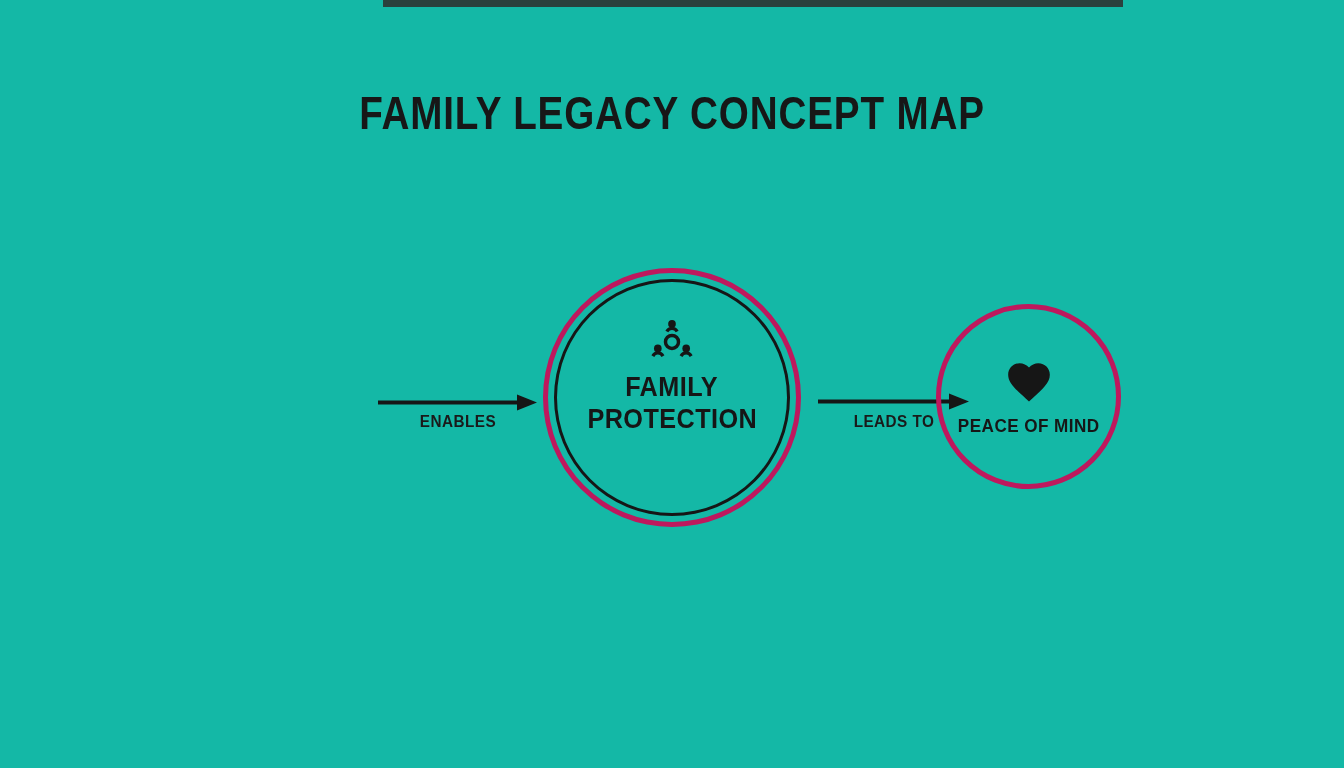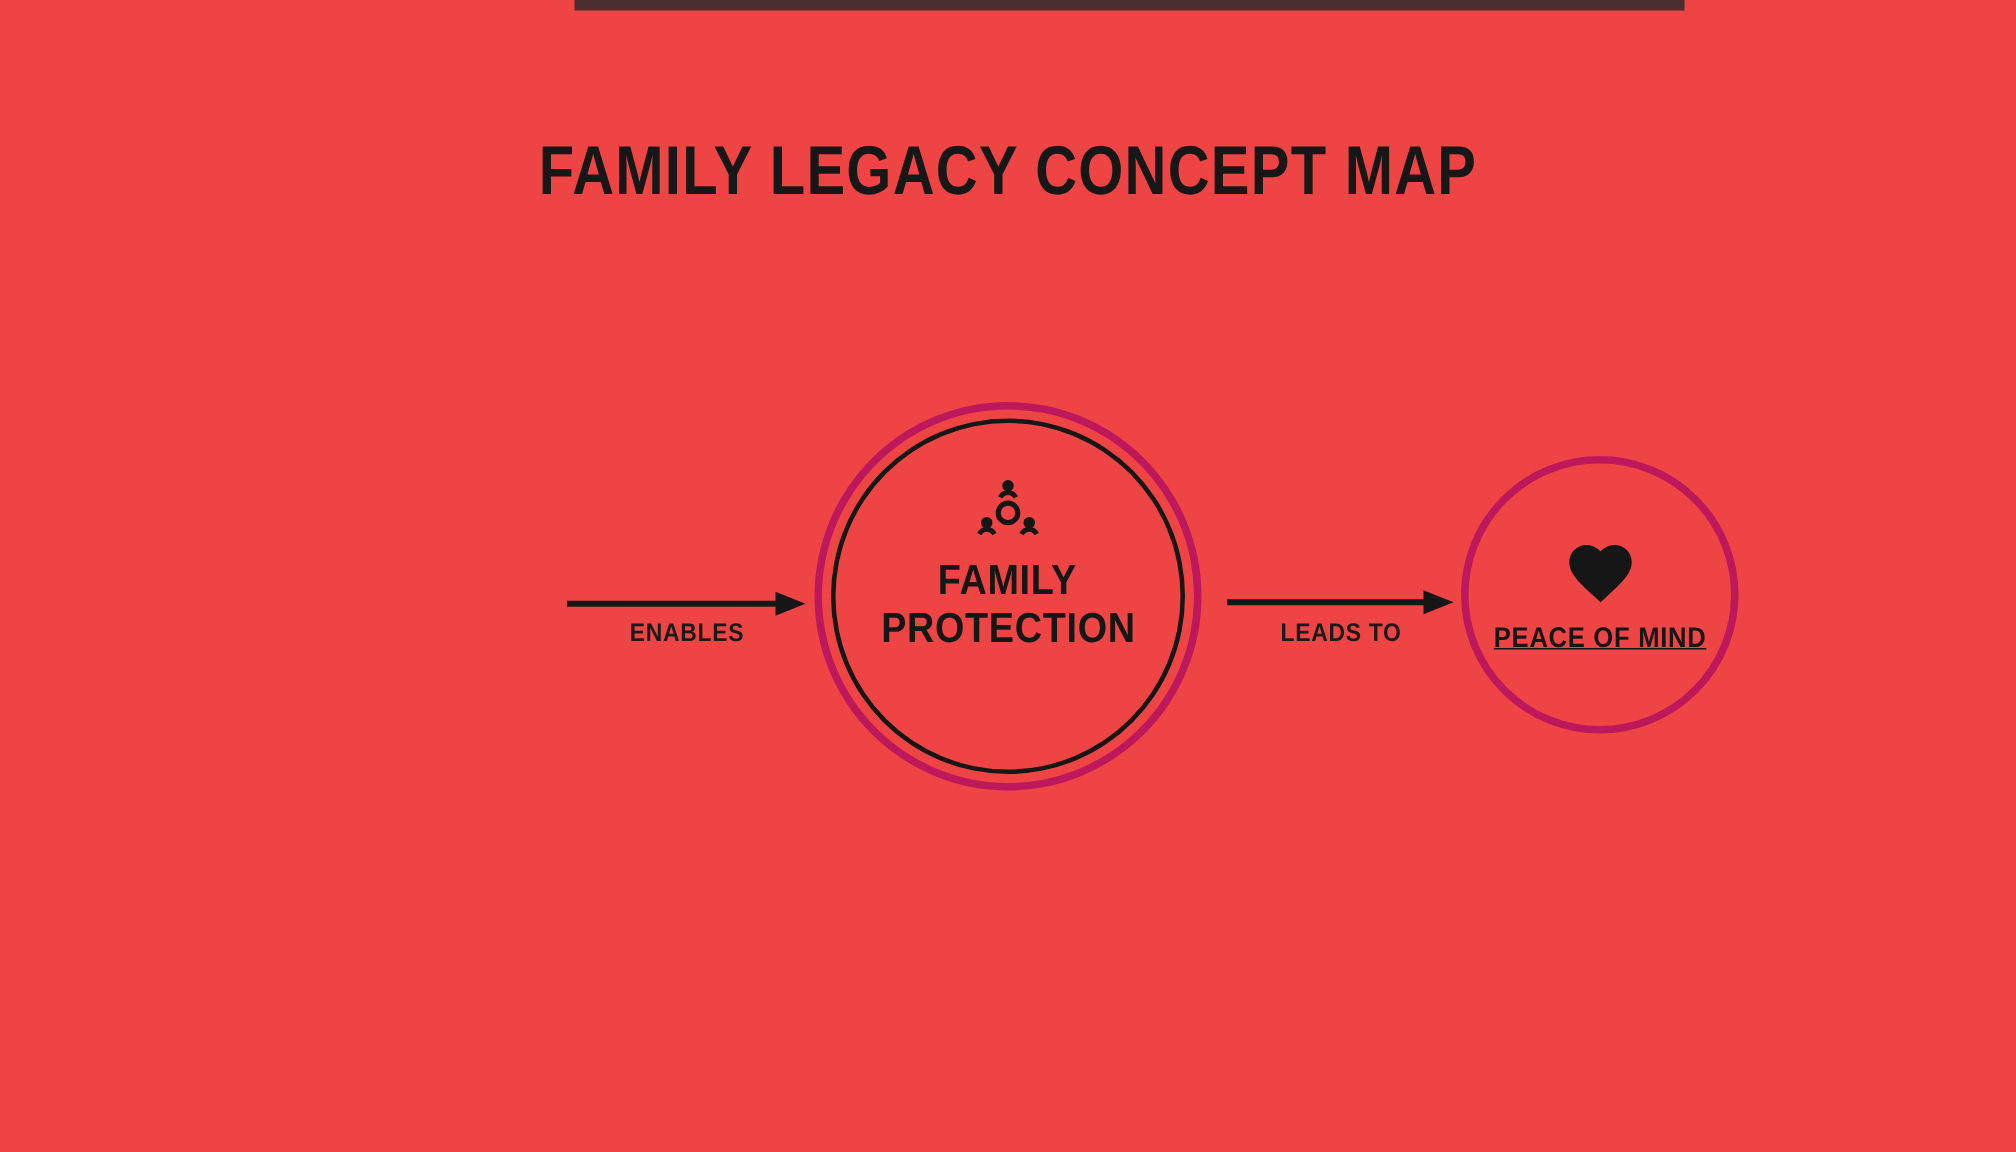--- a/index.html
+++ b/index.html
@@ -4,21 +4,21 @@
 <style>
   html, body {
     margin: 0;
     padding: 0;
     font-family: "Liberation Sans", sans-serif;
   }
   .canvas {
     position: relative;
     width: 1344px;
     height: 768px;
-    background: #ef4444;
+    background: #14b8a6;
     overflow: hidden;
     color: #161616;
   }
   .crop-artifact {
     position: absolute;
     left: 383px;
     top: 0;
     width: 740px;
     height: 7px;
     background: #2e2c2a;
@@ -44,21 +44,21 @@
     border: 5px solid #be185d;
     border-radius: 50%;
     background: transparent;
     display: flex;
     flex-direction: column;
     align-items: center;
     justify-content: center;
   }
   .node-hard-work   { left: 175px; top: 306px; width: 183px; height: 183px; }
   .node-center      { left: 543px; top: 268px; width: 258px; height: 259px; padding-bottom: 44px; }
-  .node-peace       { left: 974px; top: 304px; width: 185px; height: 185px; text-decoration: underline; }
+  .node-peace       { left: 936px; top: 304px; width: 185px; height: 185px; }
   .inner-ring {
     position: absolute;
     inset: 6px;
     border: 3px solid #161616;
     border-radius: 50%;
     pointer-events: none;
   }
   .node-icon { line-height: 0; margin-bottom: 8px; }
   .node-icon svg { display: block; }
   .node-label {

